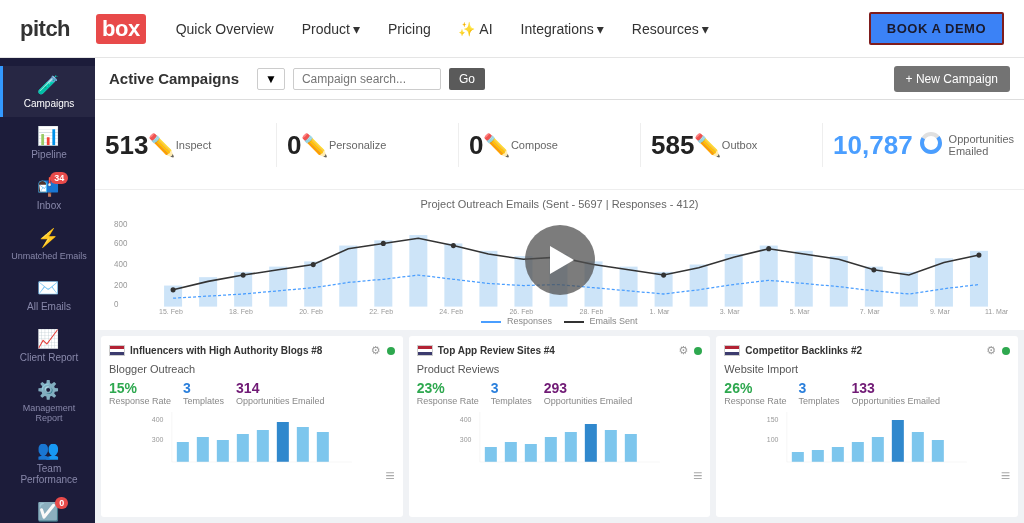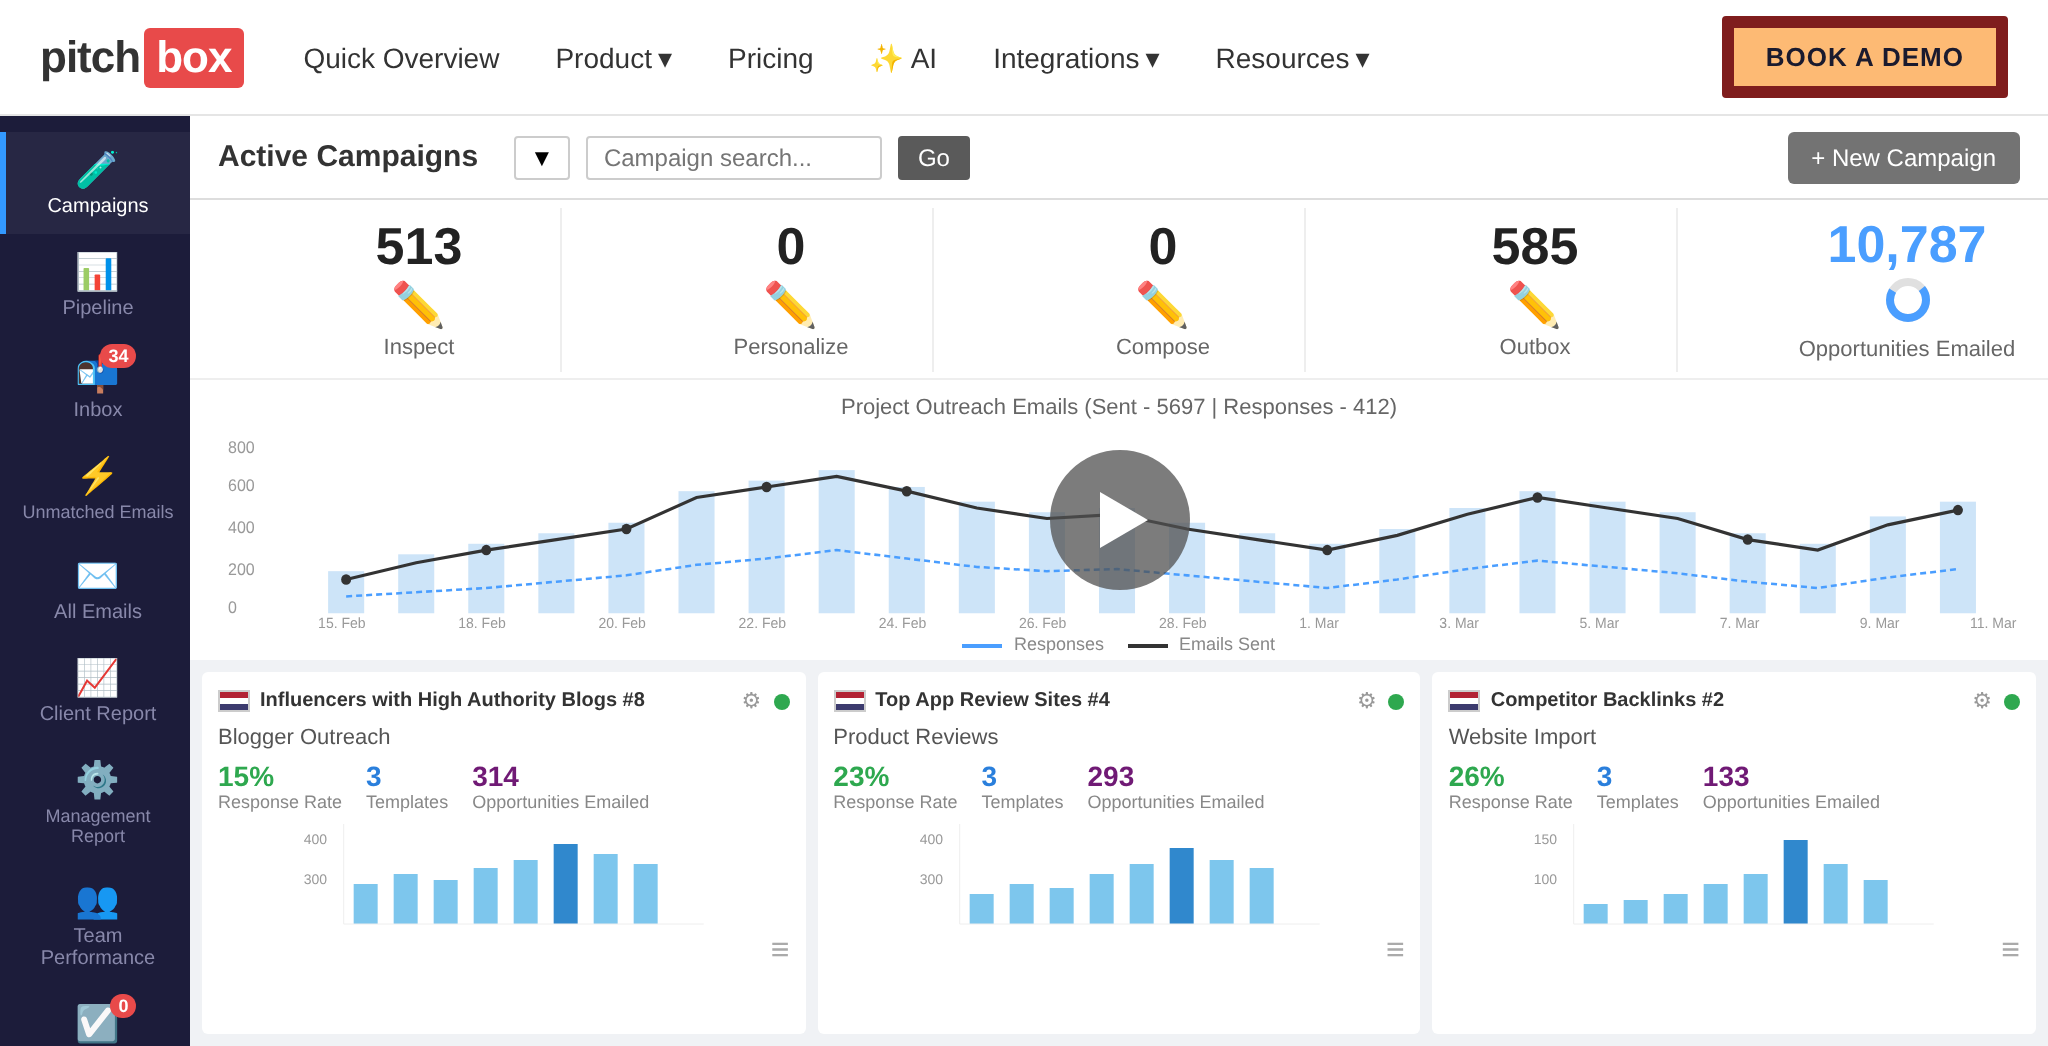--- a/index.html
+++ b/index.html
@@ -17,20 +17,21 @@
       z-index: 10;
     }
     .logo {
       display: flex;
       align-items: center;
       font-size: 22px;
       font-weight: 700;
       color: #333;
       margin-right: 30px;
       letter-spacing: -0.5px;
+      gap: 24px;
     }
     .logo-box {
       background: #e84a4a;
       color: #fff;
       padding: 2px 6px;
       border-radius: 3px;
       margin-left: 2px;
     }
     .nav-links {
       display: flex;
@@ -43,27 +44,27 @@
     }
     .nav-link {
       cursor: pointer;
       color: #333;
       text-decoration: none;
       display: flex;
       align-items: center;
       gap: 3px;
     }
     .book-demo-btn {
-      border: 6px solid #7f1d1d;
+      border: 2px solid #7f1d1d;
       color: #1a1a2e;
       padding: 7px 16px;
       font-size: 13px;
       font-weight: 700;
       cursor: pointer;
-      background: #fdba74;
+      background: #3b82f6;
       letter-spacing: 0.5px;
       border-radius: 2px;
       margin-left: 39px;
     }
 
     
     .main-container {
       display: flex;
       height: calc(523px - 58px);
       background: #1c1c3a;
@@ -183,25 +184,24 @@
       background: #fff;
       display: flex;
       align-items: center;
       padding: 8px 0;
       border-bottom: 1px solid #eee;
       height: 90px;
     }
     .stat-item {
       flex: 1;
       display: flex;
-      flex-direction: column;
+      flex-direction: row;
       align-items: center;
       padding: 6px 10px;
       border-right: 1px solid #eee;
-      margin-left: 44px;
     }
     .stat-item:last-child { border-right: none; }
     .stat-number {
       font-size: 26px;
       font-weight: 700;
       color: #222;
       line-height: 1;
     }
     .stat-number.blue { color: #4a9eff; }
     .stat-icon {

